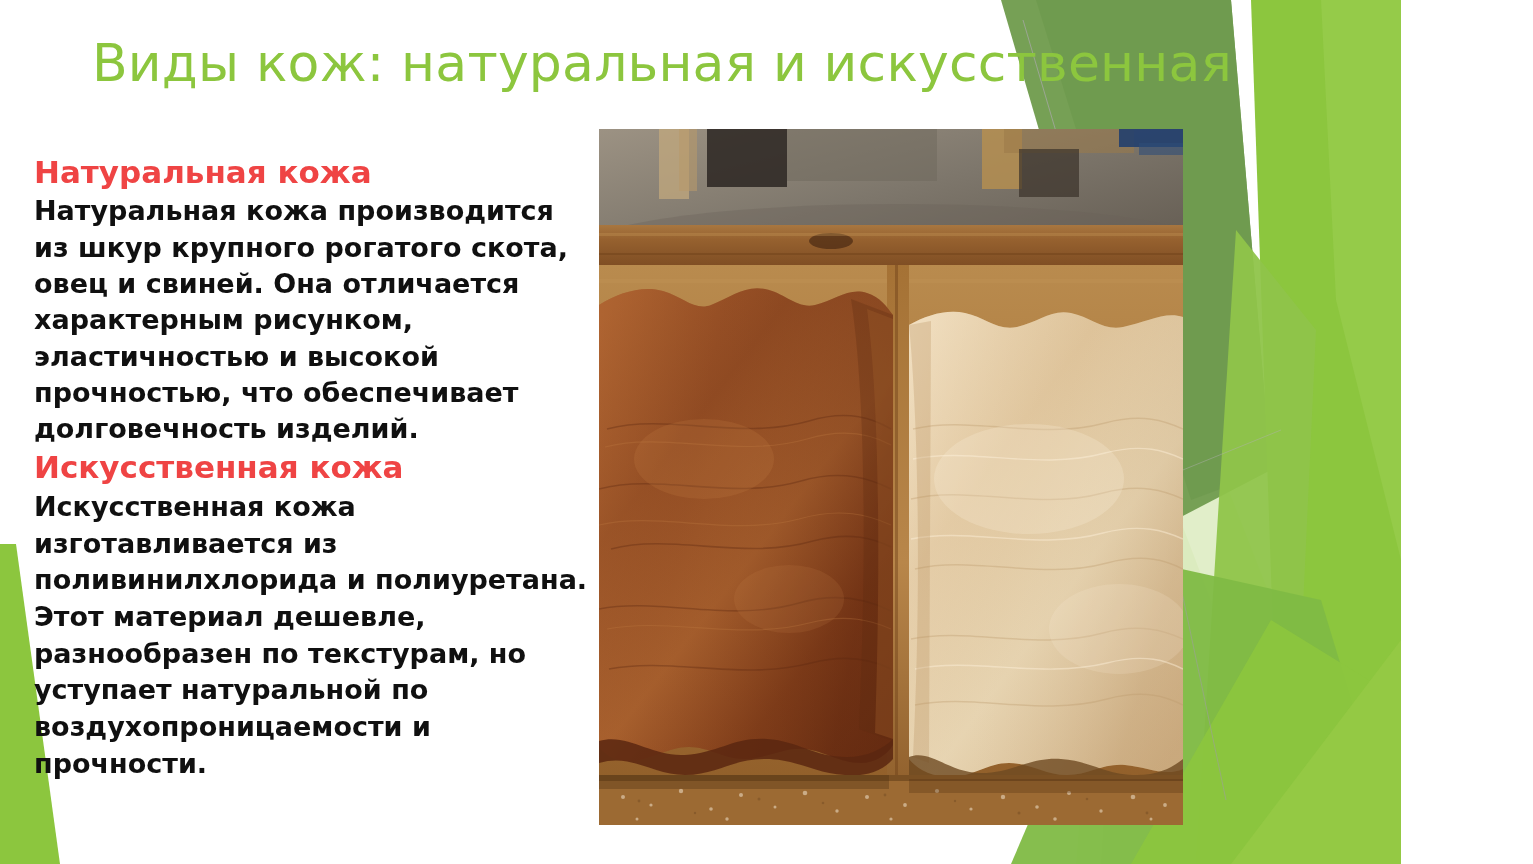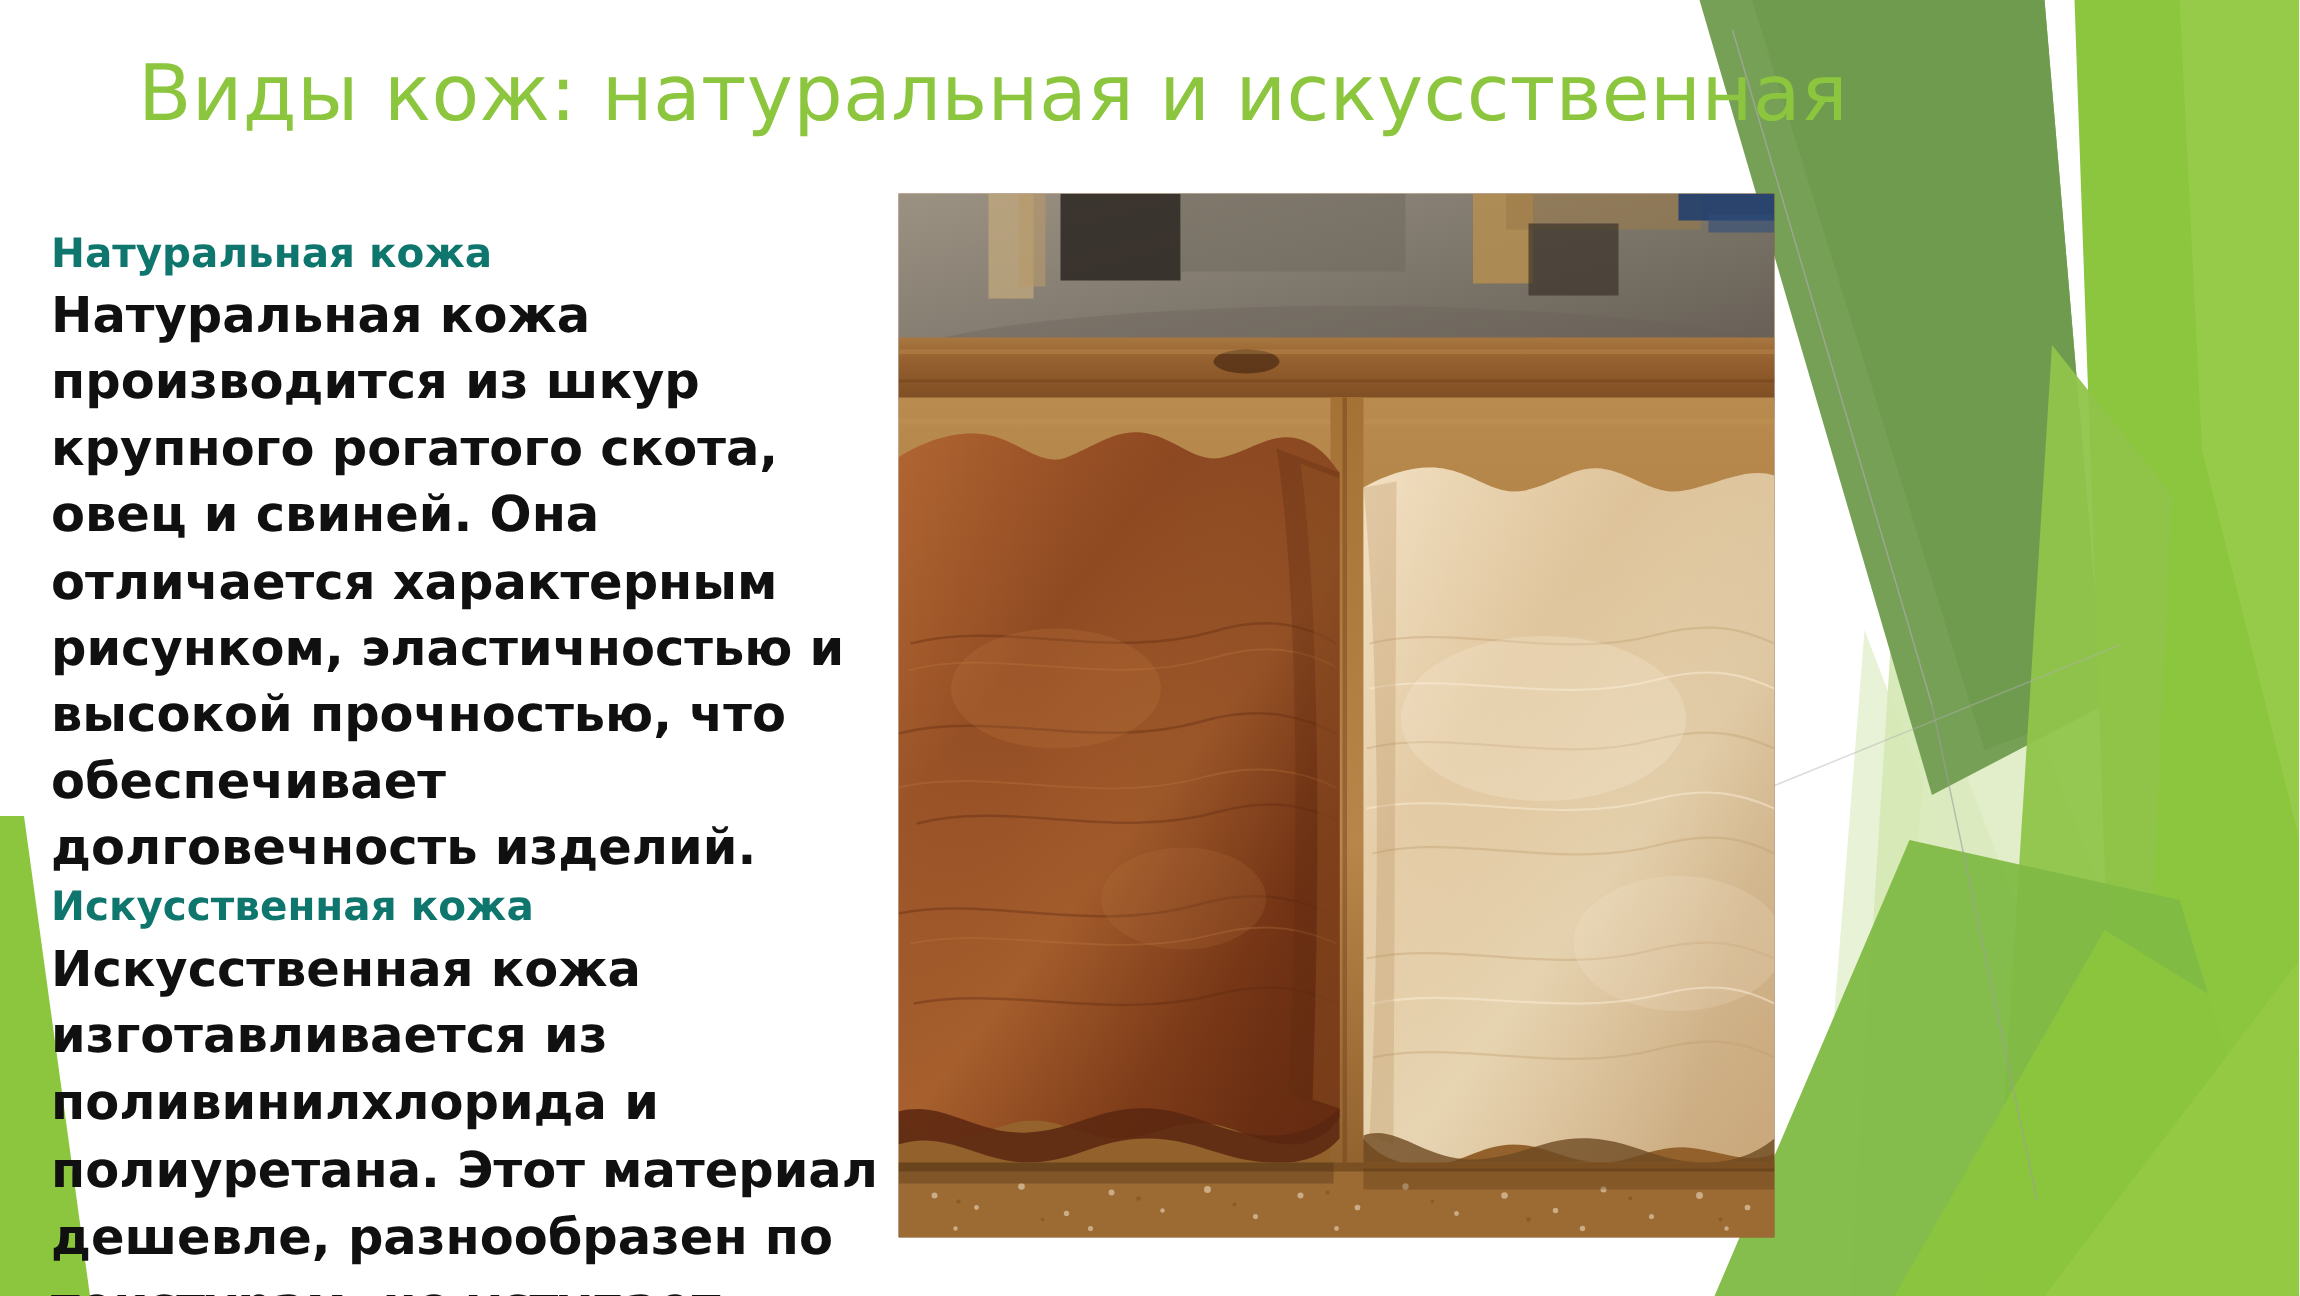--- a/index.html
+++ b/index.html
@@ -5,21 +5,21 @@
 <style>
   * { margin:0; padding:0; box-sizing:border-box; }
   html, body { width:1533px; height:864px; overflow:hidden; }
   body {
     background:#ffffff;
     font-family:"DejaVu Sans","Liberation Sans",sans-serif;
     position:relative;
   }
   #slide {
     position:relative;
-    width:1533px;
+    width:1401px;
     height:864px;
     background:#ffffff;
     overflow:hidden;
   }
 
   
   .deco-layer {
     position:absolute;
     top:0; right:0;
     width:420px;
@@ -52,29 +52,29 @@
   }
 
   
   #body-col {
     position:absolute;
     left:34px;
     top:152px;
     width:556px;
   }
   .sec-head {
-    color:#0f766e;
-    font-size:27px;
+    color:#ef4444;
+    font-size:31px;
     font-weight:700;
     line-height:1.30;
     margin:0 0 1px 0;
   }
   .sec-body {
     color:#101010;
-    font-size:33px;
+    font-size:27px;
     font-weight:700;
     line-height:1.345;
     margin:0;
   }
   #sec-2 { }
   #sec-2 .sec-body { line-height:1.36; }
 
   
   #photo {
     position:absolute;

